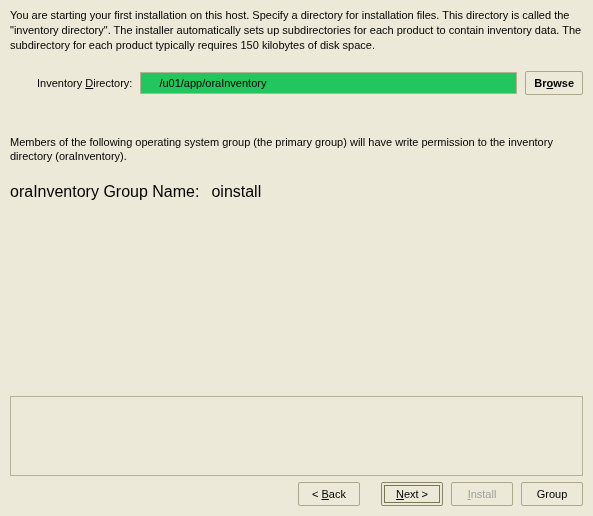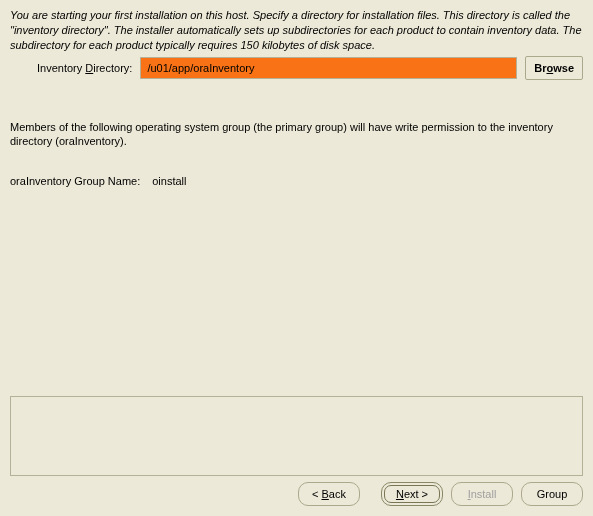--- a/index.html
+++ b/index.html
@@ -15,68 +15,67 @@
       font-size: 11px;
       color: #000;
       position: relative;
       overflow: hidden;
     }
     .content {
       padding: 8px 10px 0 10px;
     }
     .intro-text {
       line-height: 1.35;
-      margin-bottom: 3px;
-      font-style: italic;
+      margin-bottom: 18px;
     }
     .directory-row {
       display: flex;
       align-items: center;
       gap: 8px;
       margin-bottom: 40px;
       margin-left: 27px;
     }
     .directory-label {
       white-space: nowrap;
     }
     .directory-label .u {
       text-decoration: underline;
     }
     .directory-input {
       flex: 1;
       height: 22px;
       border: 1px solid #b5b196;
-      background: #f97316;
-      padding: 2px 6px;
+      background: #22c55e;
+      padding: 2px 18px;
       font-family: Arial, sans-serif;
       font-size: 11px;
       color: #000;
     }
     .browse-btn {
       height: 24px;
       padding: 0 8px;
       border: 1px solid #aca88b;
       background: #ece9d8;
       font-family: Arial, sans-serif;
       font-size: 11px;
       cursor: pointer;
       border-radius: 2px;
       font-weight: bold;
     }
     .browse-btn .u {
       text-decoration: underline;
     }
     .members-text {
       line-height: 1.35;
-      margin-bottom: 26px;
+      margin-bottom: 19px;
     }
     .group-row {
       display: flex;
       gap: 12px;
-      font-size: 11px;
+      font-size: 16px;
     }
     .log-box {
       position: absolute;
       left: 10px;
       right: 10px;
       top: 396px;
       height: 80px;
       border: 1px solid #b5b196;
       background: #ece9d8;
     }
@@ -89,21 +88,21 @@
     }
     .nav-btn {
       min-width: 62px;
       height: 24px;
       padding: 0 10px;
       border: 1px solid #aca88b;
       background: #ece9d8;
       font-family: Arial, sans-serif;
       font-size: 11px;
       cursor: pointer;
-      border-radius: 10px;
+      border-radius: 2px;
     }
     .nav-btn .u {
       text-decoration: underline;
     }
     .nav-btn.default {
       outline: 1px solid #7a7655;
       outline-offset: -4px;
       border-color: #8a8768;
       margin-left: 13px;
     }

